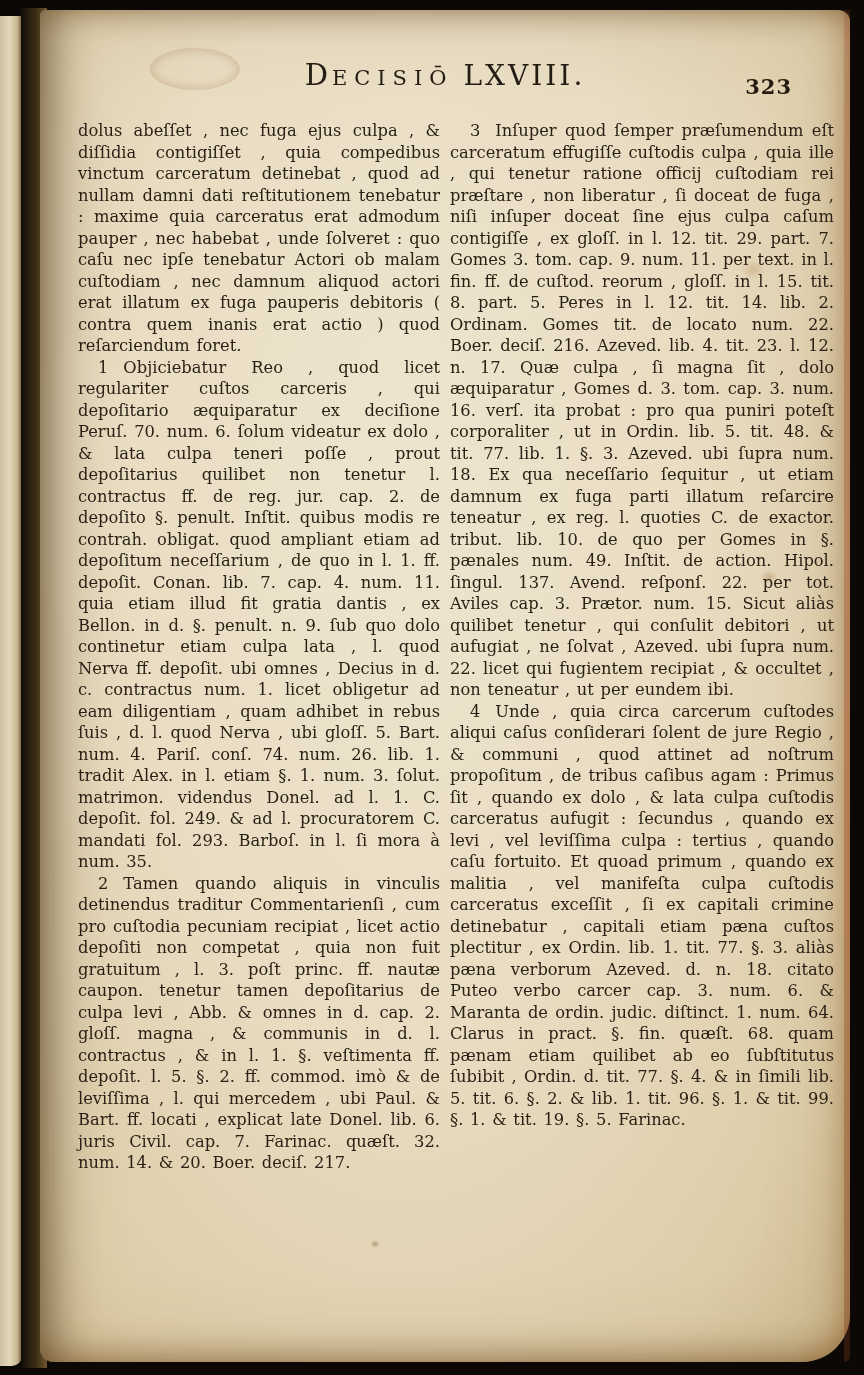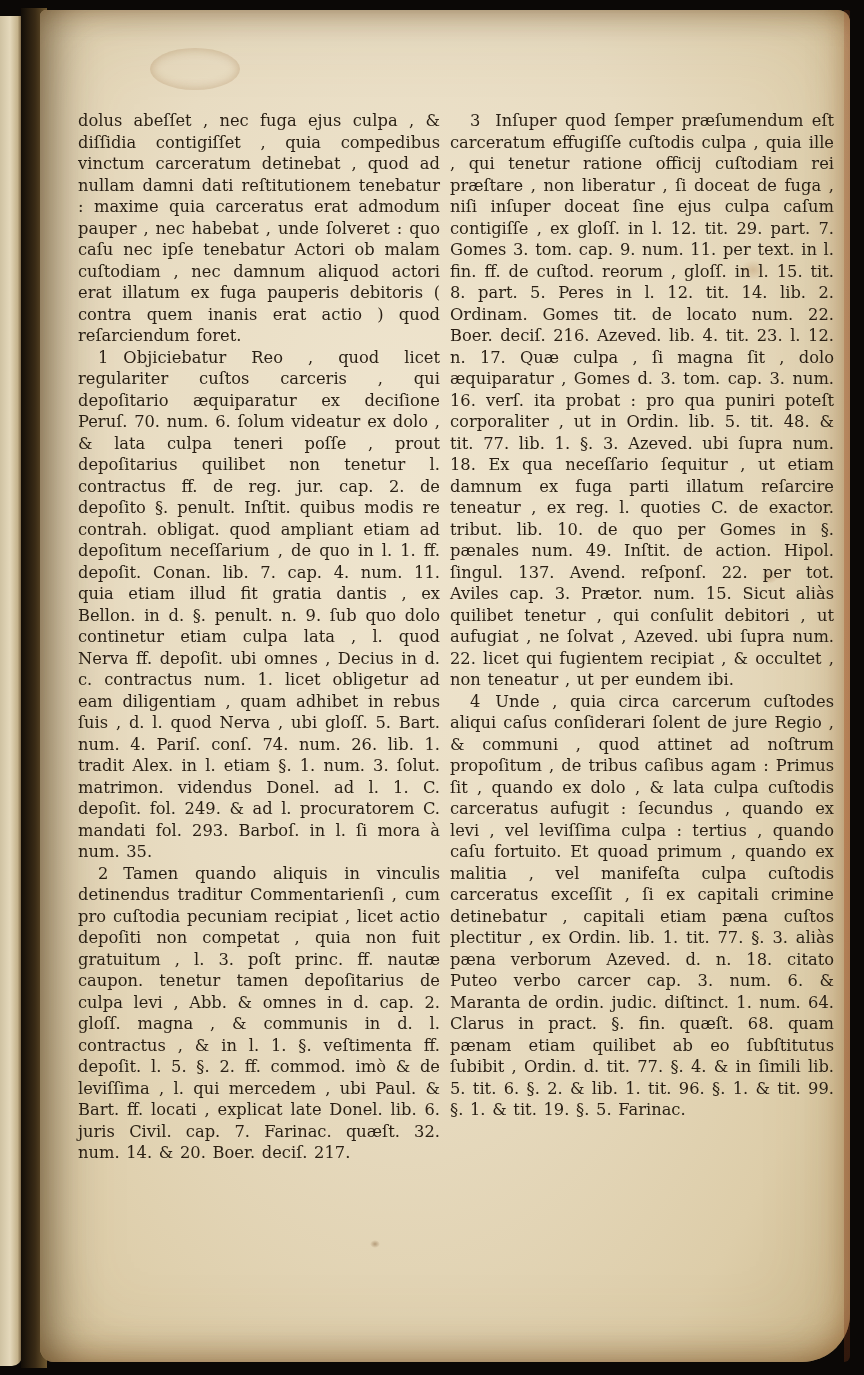--- a/index.html
+++ b/index.html
@@ -60,41 +60,47 @@
   .pagenum {
     position:absolute; right:58px; top:16px;
     font-size:21px; font-weight:bold; letter-spacing:1px; color:#241c12;
   }
 
   .cols {
     position:absolute; top:100px; left:38px; width:756px;
     display:flex; gap:10px;
     color:#291f14;
   }
-  .col { font-size:16.3px; line-height:21.5px; text-align:justify; word-spacing:1.5px; }
+  .col { font-size:16.3px; line-height:21.5px; text-align:justify; word-spacing:1.5px;margin-top:10px; }
   .col.left  { width:362px; }
   .col.right { width:384px; }
   .para { margin:0; }
   .para.numbered { text-indent:20px; }
   .pnum { padding-right:15px; }
   .catchword { margin:0; text-align:right; padding-right:4px; }
 </style>
 </head>
 <body>
 
 <div class="prev-edge"></div>
 <div class="gutter"></div>
 
 <div class="page">
   <div class="page-edge-tint"></div>
   <div class="stain ring"></div>
   <div class="stain spot-a"></div>
   <div class="stain spot-b"></div>
   <div class="stain spot-c"></div>
 
+  <div class="header">
+    <div class="title">
+      <span class="big">D</span><span class="small-caps">ECISIŌ</span><span class="big numeral">LXVIII.</span>
+    </div>
+    <div class="pagenum">323</div>
+  </div>
 
   <div class="cols">
     <div class="col left">
       <p class="para"><span>dolus abeſſet , nec fuga ejus culpa , &amp; diſſidia contigiſſet , quia compedibus vinctum carceratum detinebat , quod ad nullam damni dati reſtitutionem tenebatur : maxime quia carceratus erat admodum pauper , nec habebat , unde ſolveret : quo caſu nec ipſe tenebatur Actori ob malam cuſtodiam , nec damnum aliquod actori erat illatum ex fuga pauperis debitoris ( contra quem inanis erat actio ) quod reſarciendum foret.</span></p>
       <p class="para numbered"><span class="pnum">1</span><span>Objiciebatur Reo , quod licet regulariter cuſtos carceris , qui depoſitario æquiparatur ex deciſione Peruſ. 70. num. 6. ſolum videatur ex dolo , &amp; lata culpa teneri poſſe , prout depoſitarius quilibet non tenetur l. contractus ff. de reg. jur. cap. 2. de depoſito §. penult. Inſtit. quibus modis re contrah. obligat. quod ampliant etiam ad depoſitum neceſſarium , de quo in l. 1. ff. depoſit. Conan. lib. 7. cap. 4. num. 11. quia etiam illud fit gratia dantis , ex Bellon. in d. §. penult. n. 9. ſub quo dolo continetur etiam culpa lata , l. quod Nerva ff. depoſit. ubi omnes , Decius in d. c. contractus num. 1. licet obligetur ad eam diligentiam , quam adhibet in rebus ſuis , d. l. quod Nerva , ubi gloſſ. 5. Bart. num. 4. Pariſ. conſ. 74. num. 26. lib. 1. tradit Alex. in l. etiam §. 1. num. 3. ſolut. matrimon. videndus Donel. ad l. 1. C. depoſit. fol. 249. &amp; ad l. procuratorem C. mandati fol. 293. Barboſ. in l. ſi mora à num. 35.</span></p>
       <p class="para numbered"><span class="pnum">2</span><span>Tamen quando aliquis in vinculis detinendus traditur Commentarienſi , cum pro cuſtodia pecuniam recipiat , licet actio depoſiti non competat , quia non fuit gratuitum , l. 3. poſt princ. ff. nautæ caupon. tenetur tamen depoſitarius de culpa levi , Abb. &amp; omnes in d. cap. 2. gloſſ. magna , &amp; communis in d. l. contractus , &amp; in l. 1. §. veſtimenta ff. depoſit. l. 5. §. 2. ff. commod. imò &amp; de leviſſima , l. qui mercedem , ubi Paul. &amp; Bart. ff. locati , explicat late Donel. lib. 6. juris Civil. cap. 7. Farinac. quæſt. 32. num. 14. &amp; 20. Boer. deciſ. 217.</span></p>
     </div>
     <div class="col right">
       <p class="para numbered"><span class="pnum">3</span><span>Inſuper quod ſemper præſumendum eſt carceratum effugiſſe cuſtodis culpa , quia ille , qui tenetur ratione officij cuſtodiam rei præſtare , non liberatur , ſi doceat de fuga , niſi inſuper doceat ſine ejus culpa caſum contigiſſe , ex gloſſ. in l. 12. tit. 29. part. 7. Gomes 3. tom. cap. 9. num. 11. per text. in l. fin. ff. de cuſtod. reorum , gloſſ. in l. 15. tit. 8. part. 5. Peres in l. 12. tit. 14. lib. 2. Ordinam. Gomes tit. de locato num. 22. Boer. deciſ. 216. Azeved. lib. 4. tit. 23. l. 12. n. 17. Quæ culpa , ſi magna ſit , dolo æquiparatur , Gomes d. 3. tom. cap. 3. num. 16. verſ. ita probat : pro qua puniri poteſt corporaliter , ut in Ordin. lib. 5. tit. 48. &amp; tit. 77. lib. 1. §. 3. Azeved. ubi ſupra num. 18. Ex qua neceſſario ſequitur , ut etiam damnum ex fuga parti illatum reſarcire teneatur , ex reg. l. quoties C. de exactor. tribut. lib. 10. de quo per Gomes in §. pænales num. 49. Inſtit. de action. Hipol. ſingul. 137. Avend. reſponſ. 22. per tot. Aviles cap. 3. Prætor. num. 15. Sicut aliàs quilibet tenetur , qui conſulit debitori , ut aufugiat , ne ſolvat , Azeved. ubi ſupra num. 22. licet qui fugientem recipiat , &amp; occultet , non teneatur , ut per eundem ibi.</span></p>
       <p class="para numbered"><span class="pnum">4</span><span>Unde , quia circa carcerum cuſtodes aliqui caſus conſiderari ſolent de jure Regio , &amp; communi , quod attinet ad noſtrum propoſitum , de tribus caſibus agam : Primus ſit , quando ex dolo , &amp; lata culpa cuſtodis carceratus aufugit : ſecundus , quando ex levi , vel leviſſima culpa : tertius , quando caſu fortuito. Et quoad primum , quando ex malitia , vel manifeſta culpa cuſtodis carceratus exceſſit , ſi ex capitali crimine detinebatur , capitali etiam pæna cuſtos plectitur , ex Ordin. lib. 1. tit. 77. §. 3. aliàs pæna verborum Azeved. d. n. 18. citato Puteo verbo carcer cap. 3. num. 6. &amp; Maranta de ordin. judic. diſtinct. 1. num. 64. Clarus in pract. §. fin. quæſt. 68. quam pænam etiam quilibet ab eo ſubſtitutus ſubibit , Ordin. d. tit. 77. §. 4. &amp; in ſimili lib. 5. tit. 6. §. 2. &amp; lib. 1. tit. 96. §. 1. &amp; tit. 99. §. 1. &amp; tit. 19. §. 5. Farinac.</span></p>

